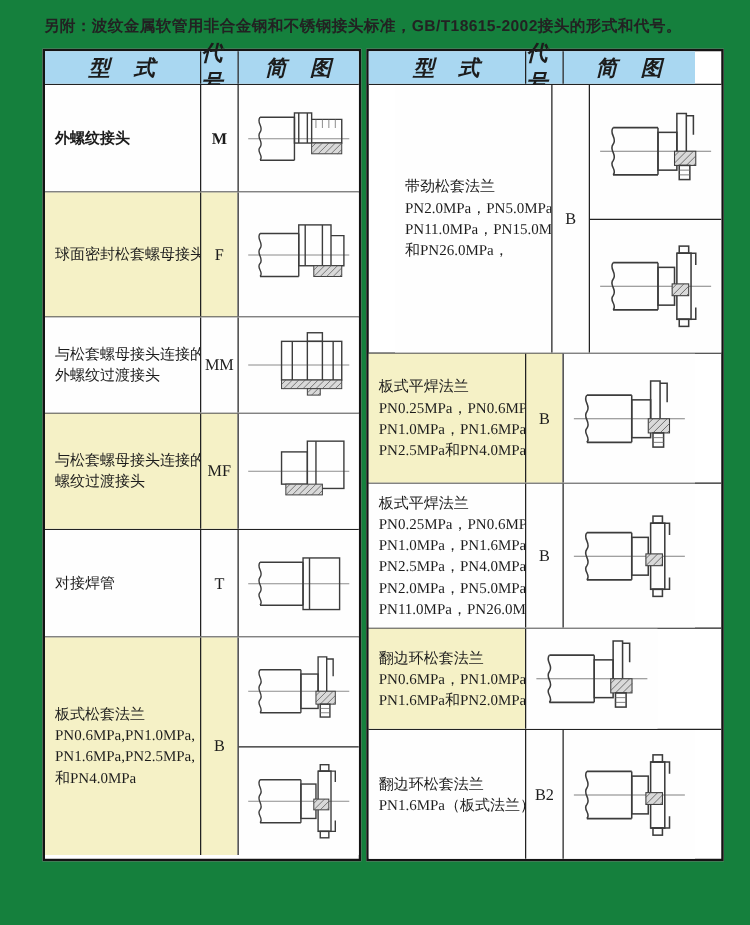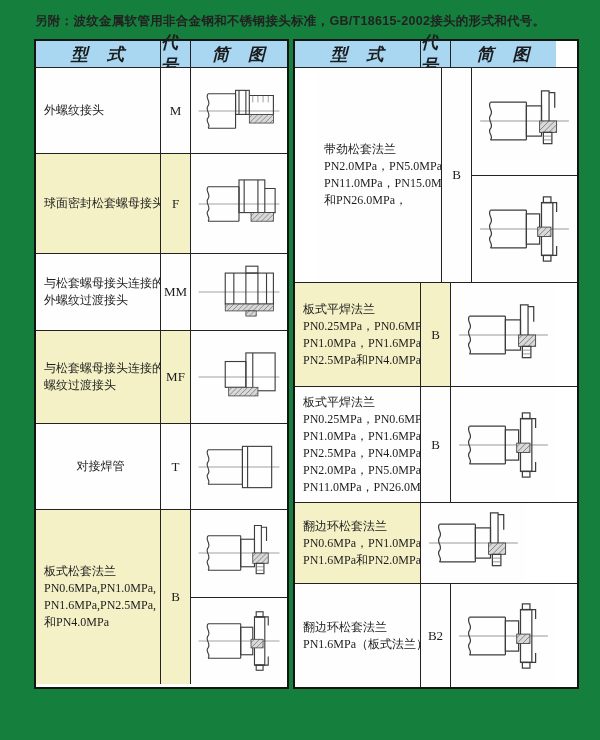--- a/index.html
+++ b/index.html
@@ -44,21 +44,21 @@
 
 <div class="page">
   <div class="title">另附：波纹金属软管用非合金钢和不锈钢接头标准，GB/T18615-2002接头的形式和代号。</div>
   <div class="tables">
     <div class="tbl" id="tbl-left">
         <div class="row" style="height: 26px;">
           <div class="cell hcell" style="width: 124px;">型　式</div>
           <div class="cell hcell" style="width: 29px;">代号</div>
           <div class="cell hcell" style="width: 96px;">简　图</div>
         </div>
-        <div class="row" style="height: 85px;">
+        <div class="row" style="height: 85px; font-weight: bold;">
           <div class="cell tcell" style="width: 124px;">
             <div class="tline">外螺纹接头</div>
           </div>
           <div class="cell ccell" style="width: 29px;">
             <span>M</span>
           </div>
           <div class="cell dcell" style="width: 96px;">
             <div class="dhalf">
               <svg width="86" height="68" viewBox="0 0 100 72" preserveAspectRatio="xMidYMid meet">
                 <line class="cl" x1="3" y1="36" x2="97" y2="36"></line>
@@ -170,21 +170,21 @@
                 <line x1="38" y1="58" x2="48" y2="48" stroke="#565656" stroke-width="0.7"></line>
                 <line x1="44" y1="58" x2="54" y2="48" stroke="#565656" stroke-width="0.7"></line>
                 <line x1="50" y1="58" x2="60" y2="48" stroke="#565656" stroke-width="0.7"></line>
                 <line x1="56" y1="58" x2="66" y2="48" stroke="#565656" stroke-width="0.7"></line>
                 <line x1="62" y1="58" x2="72" y2="48" stroke="#565656" stroke-width="0.7"></line>
                 <line x1="68" y1="58" x2="72" y2="54" stroke="#565656" stroke-width="0.7"></line>
               </svg>
             </div>
           </div>
         </div>
-        <div class="row" style="height: 85px; text-align: center;">
+        <div class="row" style="height: 85px;">
           <div class="cell tcell" style="width: 124px;">
             <div class="tline">对接焊管</div>
           </div>
           <div class="cell ccell" style="width: 29px;">
             <span>T</span>
           </div>
           <div class="cell dcell" style="width: 96px;">
             <div class="dhalf">
               <svg width="86" height="68" viewBox="0 0 100 72" preserveAspectRatio="xMidYMid meet">
                 <line class="cl" x1="3" y1="36" x2="97" y2="36"></line>

